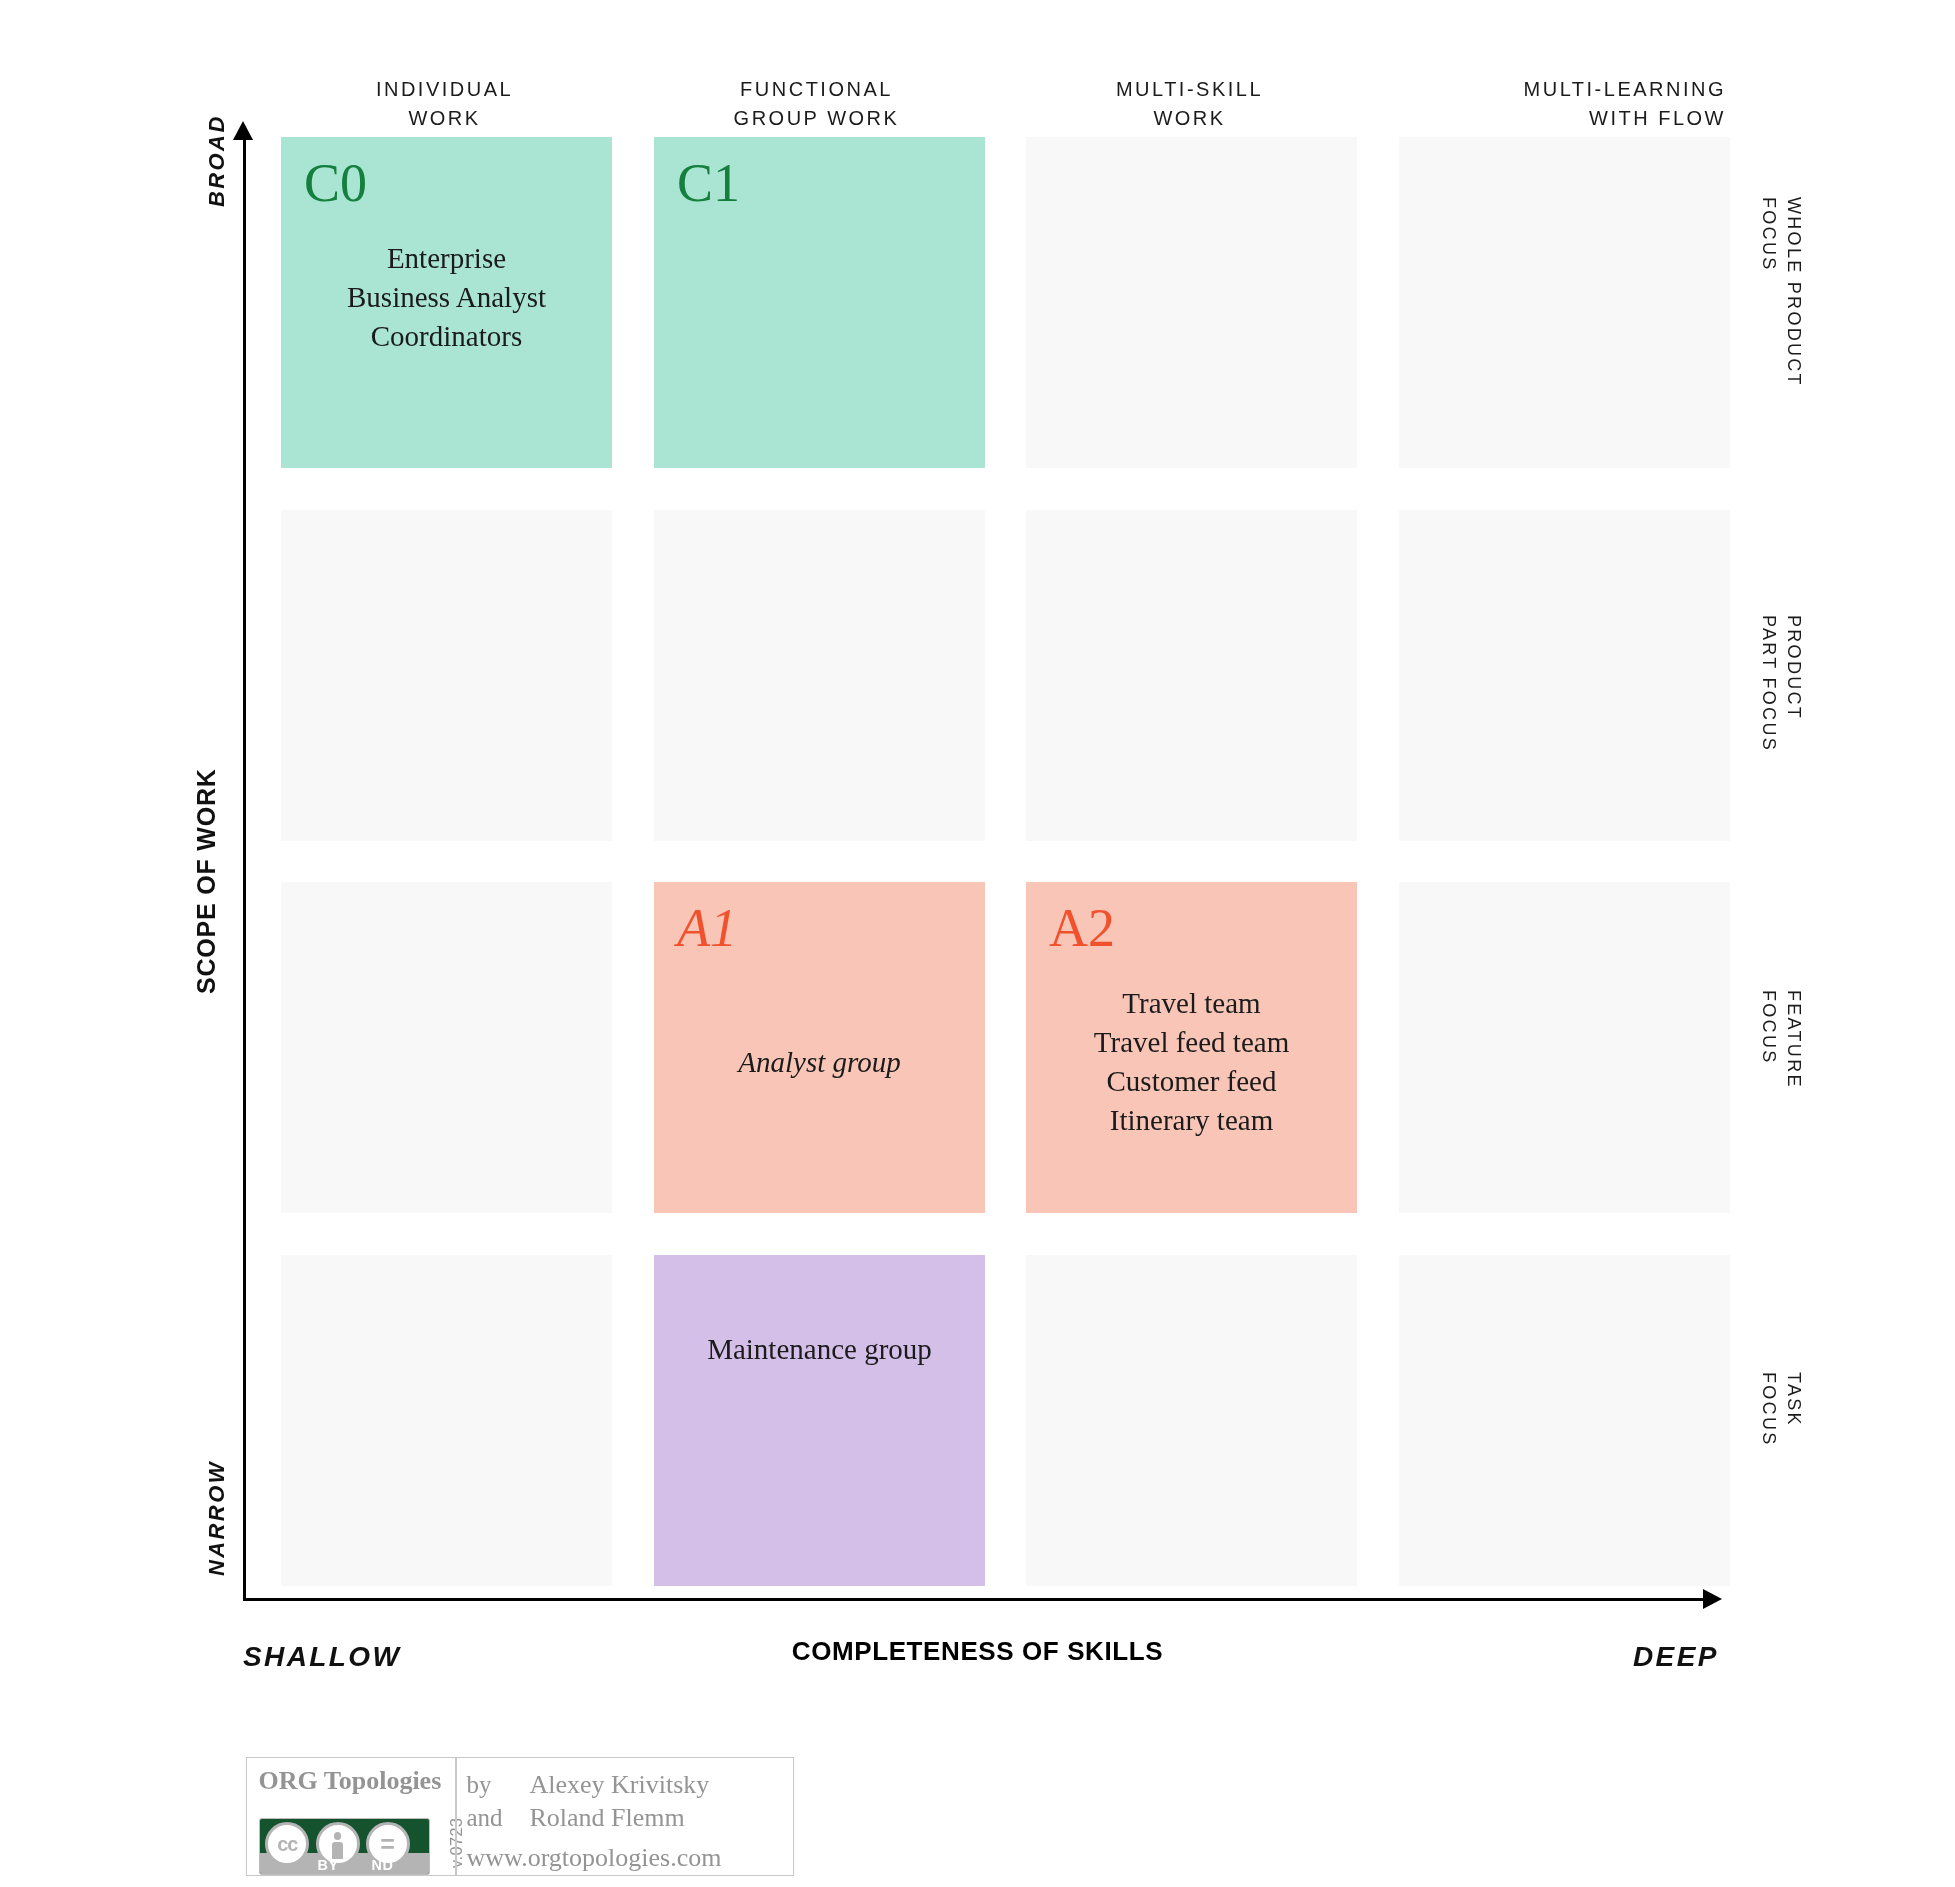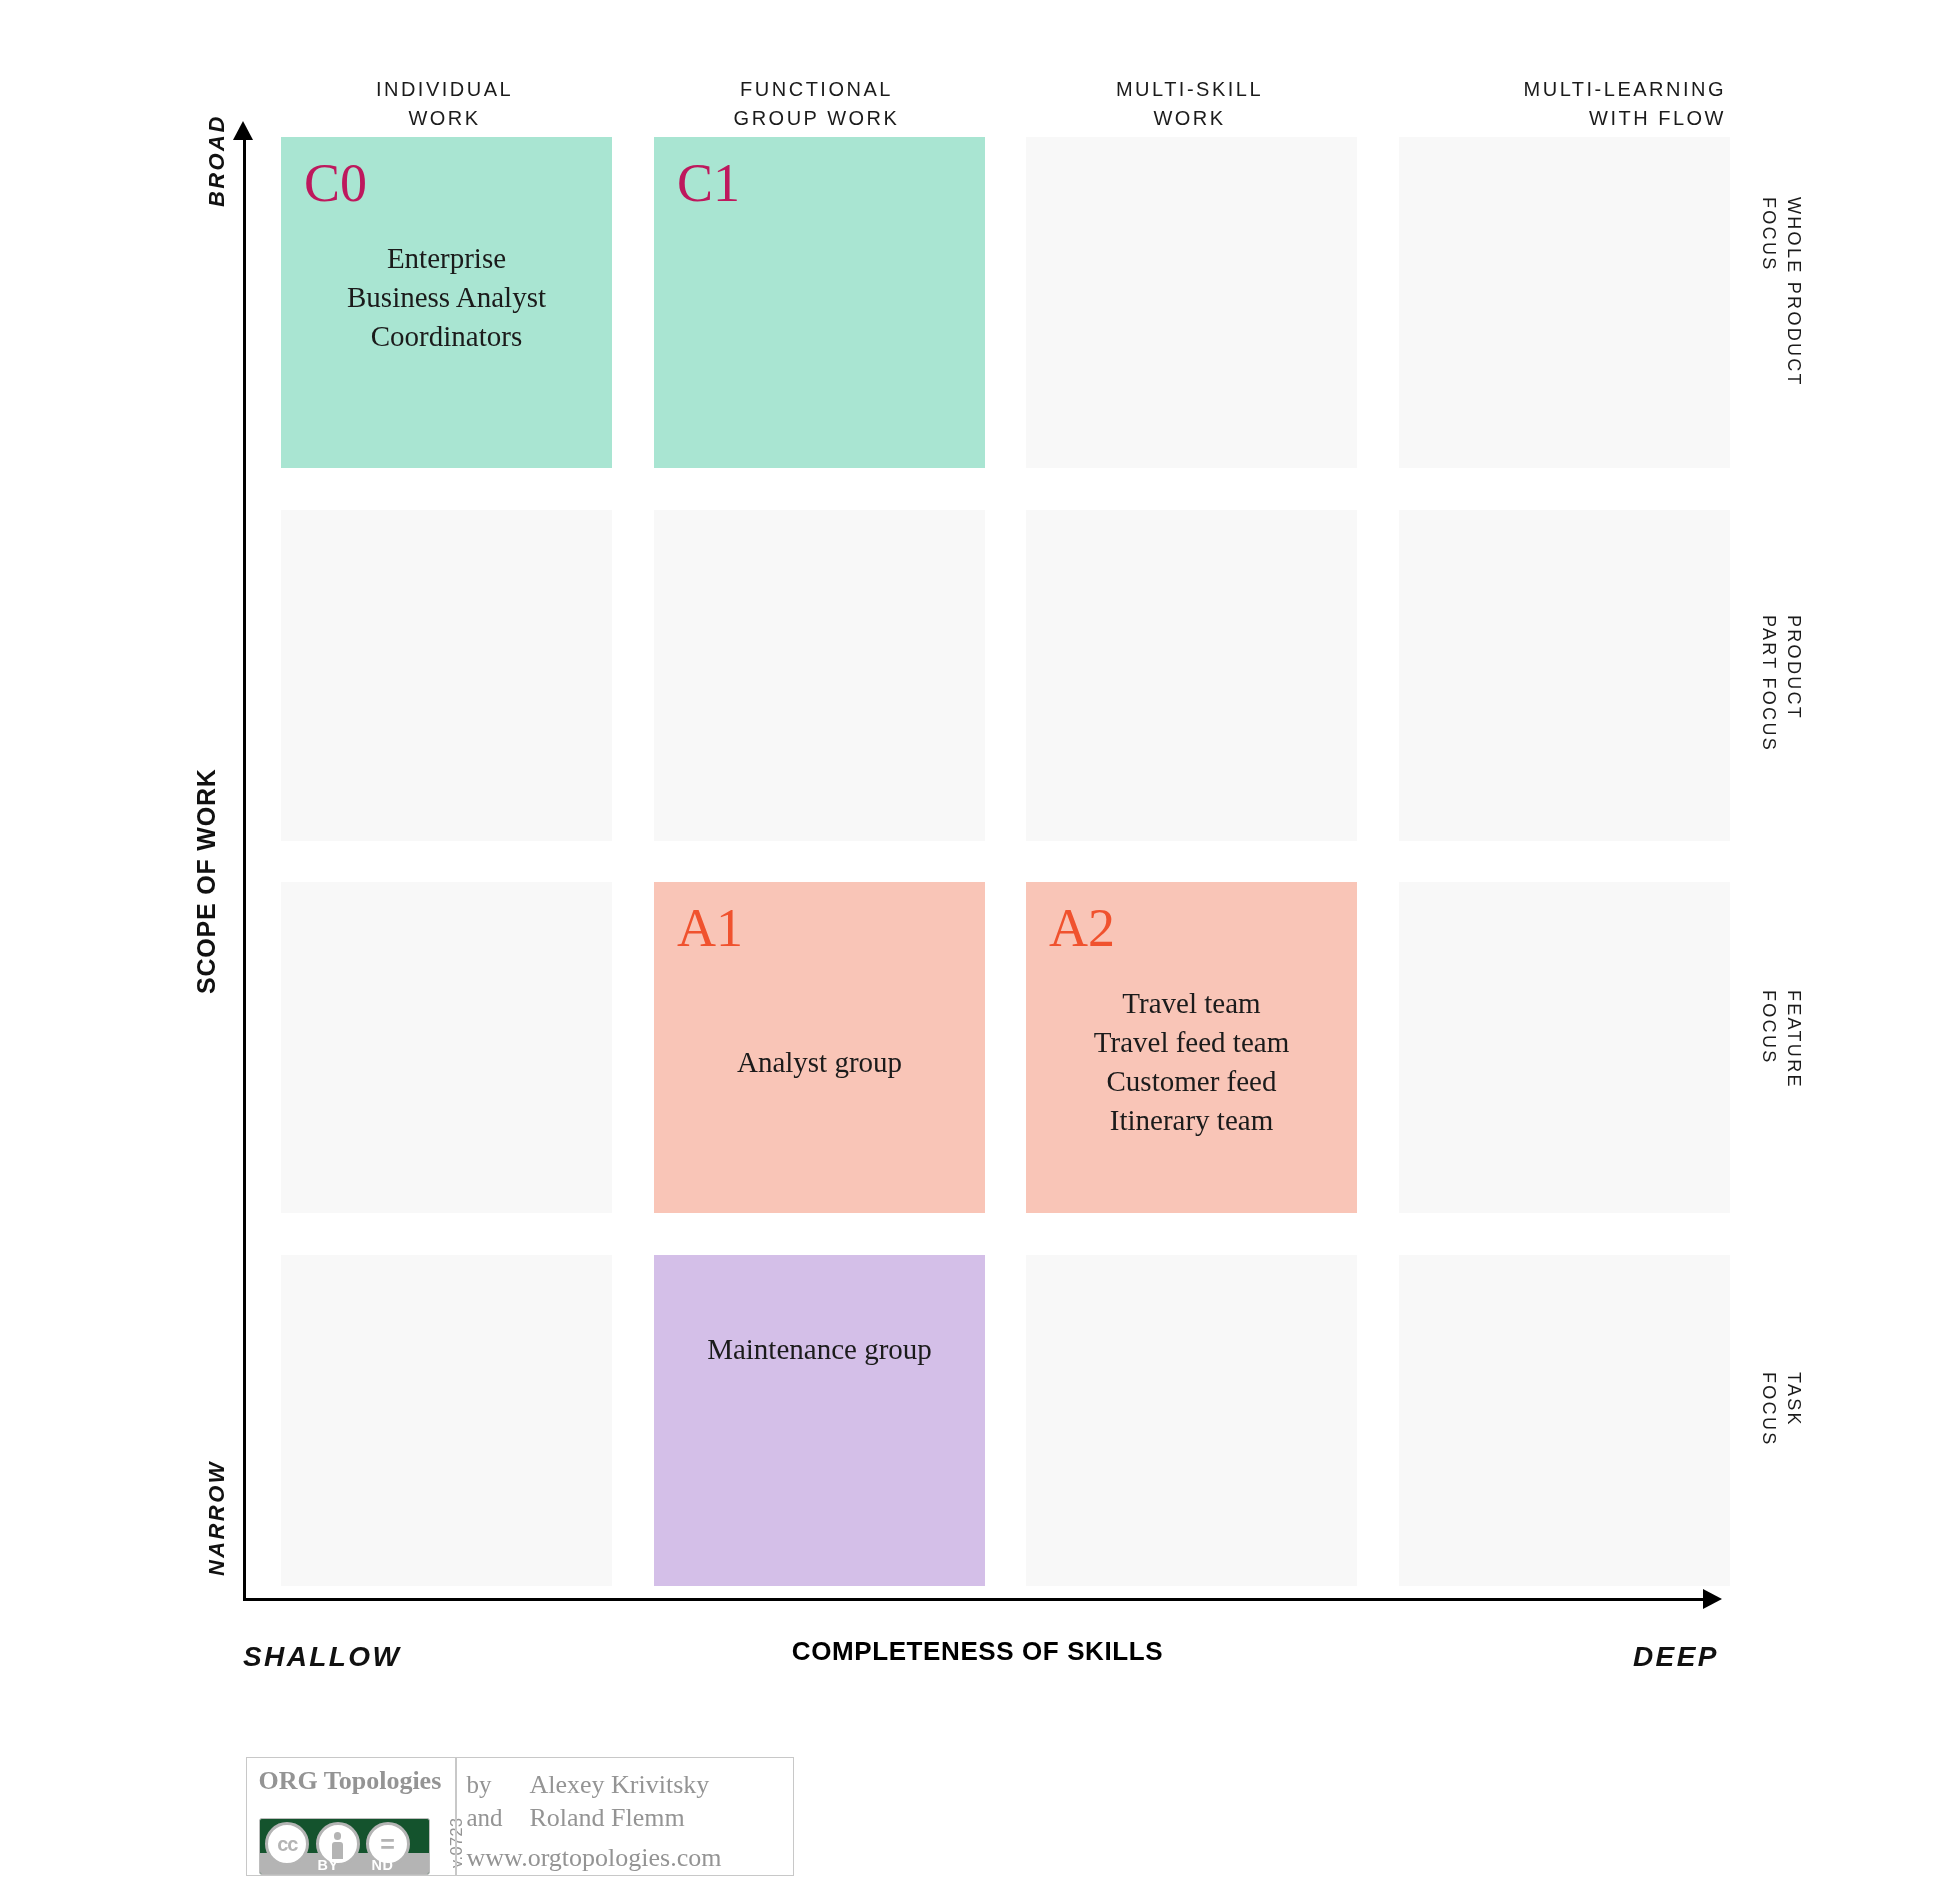--- a/index.html
+++ b/index.html
@@ -58,21 +58,21 @@
   .cell.salmon { background: #f9c5b7; }
   .cell.purple { background: #d4bfe8; }
 
   .cell-code {
     font-family: "Liberation Serif", serif;
     font-size: 54px;
     line-height: 54px;
     font-weight: 400;
     margin: 1.9px 0 0 7.7px;
   }
-  .code-teal   { color: #be185d; }
+  .code-teal   { color: #15803d; }
   .code-salmon { color: #f0522e; }
   .code-purple { color: #e0157c; }
 
   .cell-body {
     font-family: "Liberation Serif", serif;
     font-size: 29px;
     line-height: 39px;
     color: #1b1b1b;
     text-align: center;
     margin-top: 13.4px;
@@ -388,21 +388,21 @@
     <div class="cell" style="left:745px; top:0px;"></div>
     <div class="cell" style="left:1118px; top:0px;"></div>
 
     <div class="cell" style="left:0px; top:373px;"></div>
     <div class="cell" style="left:373px; top:373px;"></div>
     <div class="cell" style="left:745px; top:373px;"></div>
     <div class="cell" style="left:1118px; top:373px;"></div>
 
     <div class="cell" style="left:0px; top:745px;"></div>
 
-    <div class="cell salmon" style="left:373px; top:745px;">
+    <div class="cell salmon" style="left:373px; top:745px;font-style:italic;">
       <div class="cell-code code-salmon">A1</div>
       <div class="cell-body single">
         <div>Analyst group</div>
       </div>
     </div>
 
     <div class="cell salmon" style="left:745px; top:745px;">
       <div class="cell-code code-salmon">A2</div>
       <div class="cell-body mid">
         <div>Travel team</div>

